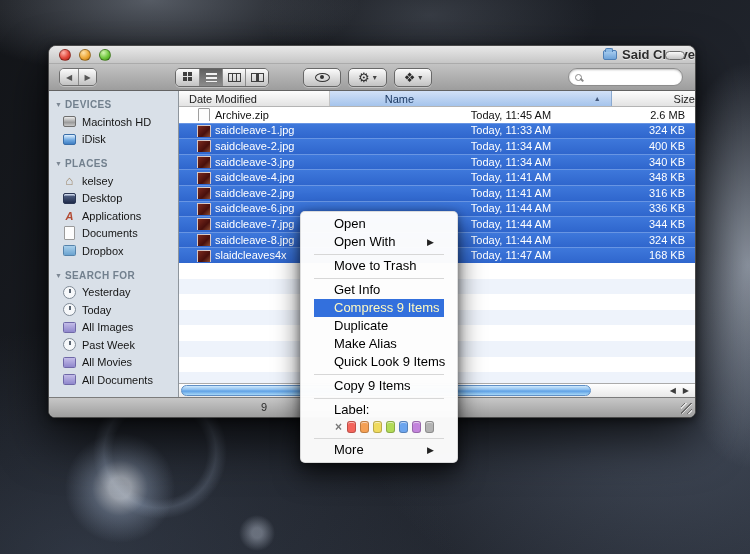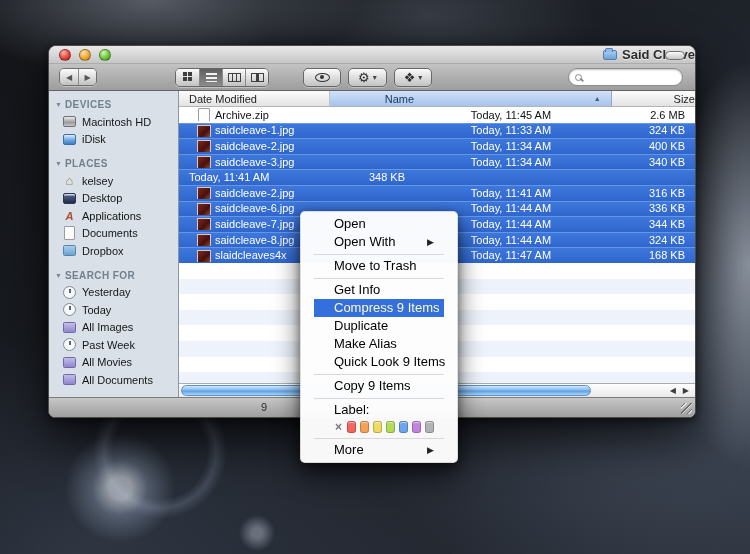--- a/index.html
+++ b/index.html
@@ -331,20 +331,24 @@
           <div class="row selected">
             <span class="cell c-name">
               <span class="f-ic" data-icon="image-thumbnail-icon"></span>
               <span>saidcleave-3.jpg</span>
             </span>
             <span class="cell c-date">Today, 11:34 AM</span>
             <span class="cell c-size">340 KB</span>
           </div>
 
           <div class="row selected">
+            <span class="cell c-name">
+              <span class="f-ic" data-icon="image-thumbnail-icon"></span>
+              <span>saidcleave-4.jpg</span>
+            </span>
             <span class="cell c-date">Today, 11:41 AM</span>
             <span class="cell c-size">348 KB</span>
           </div>
 
           <div class="row selected">
             <span class="cell c-name">
               <span class="f-ic" data-icon="image-thumbnail-icon"></span>
               <span>saidcleave-2.jpg</span>
             </span>
             <span class="cell c-date">Today, 11:41 AM</span>

